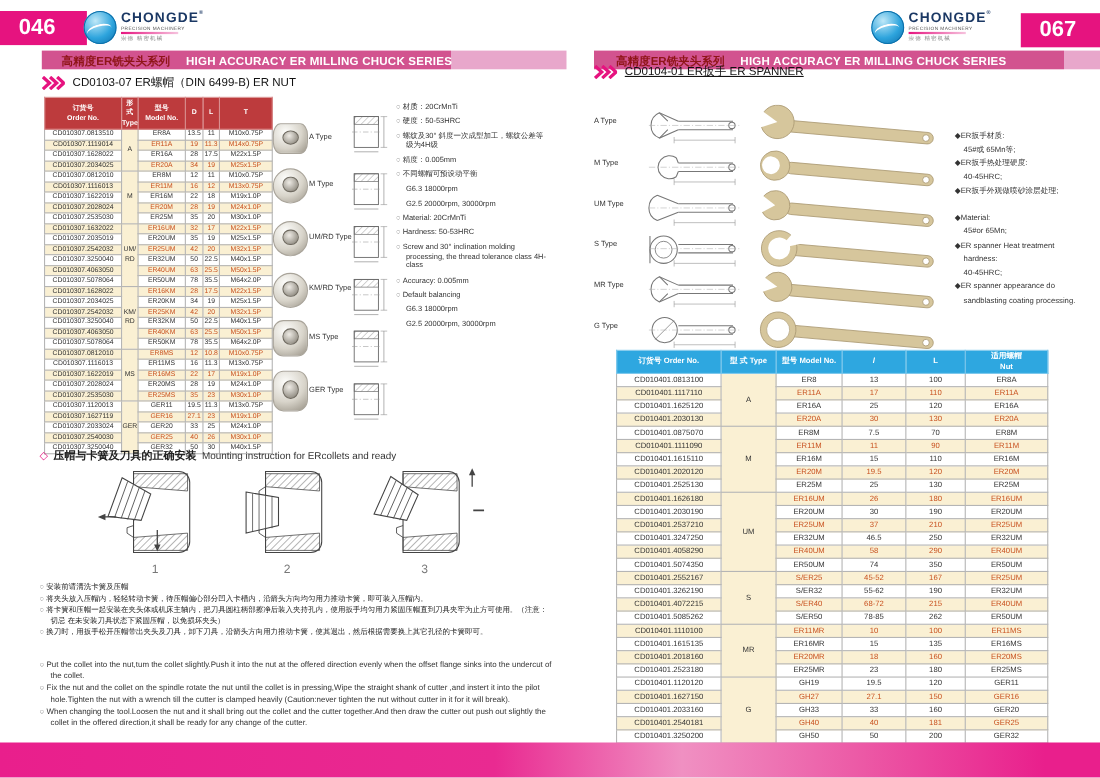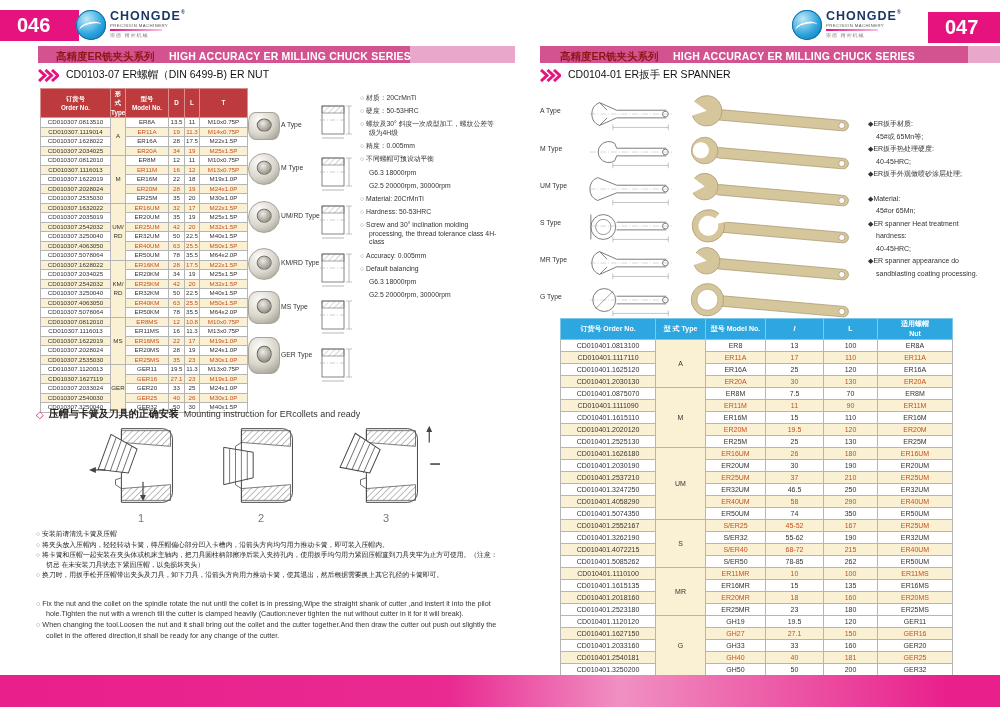--- a/index.html
+++ b/index.html
@@ -21,21 +21,21 @@
   .brandname sup{font-size:5px;vertical-align:top;}
   .brandsub{font-size:4.3px;color:#555;letter-spacing:.4px;margin-top:1px;}
   .brandline{width:52px;height:2.5px;margin-top:1px;background:linear-gradient(90deg,#e6137f,#f6c3de);}
   .brandcn{font-size:5px;color:#888;margin-top:1.5px;letter-spacing:1px;}
   .banner{position:absolute;top:46px;height:17px;line-height:17px;white-space:nowrap;overflow:hidden;}
   .banner-left{left:38px;width:459px;background:linear-gradient(90deg,#d2538f 0%,#d2538f 78%,#e8a7cb 78%);padding-left:18px;}
   .banner-right{left:540px;width:450px;background:linear-gradient(90deg,#d2538f 0%,#d2538f 91%,#e8a7cb 91%);padding-left:20px;}
   .banner .cn{font-size:10.5px;font-weight:bold;color:#8f1518;margin-right:10px;}
   .banner .en{font-size:10.5px;font-weight:bold;color:#fff;letter-spacing:.2px;}
   .sectitle{position:absolute;height:18px;display:flex;align-items:center;gap:7px;font-size:10.5px;color:#111;}
-  .sectitle-left{left:38px;top:66px;} .sectitle-right{left:540px;top:66px;}
+  .sectitle-left{left:38px;top:66px;} .sectitle-right{left:540px;top:56px;text-decoration:underline;}
   
   table.cat{position:absolute;border-collapse:collapse;table-layout:fixed;background:#fff;}
   table.cat th{color:#fff;font-weight:bold;text-align:center;vertical-align:middle;padding:0;}
   table.cat td{text-align:center;vertical-align:middle;padding:0;color:#333;line-height:1;}
   #left-table{left:40px;top:88px;width:207px;}
   #left-table th{background:#bd3b3d;border:1px solid #d98f90;font-size:6.3px;height:23px;line-height:1.5;}
   #left-table td{border:1px solid #b5b5b5;font-size:6.2px;height:8.5px;}
   #right-table{left:560px;top:318px;width:392px;}
   #right-table th{background:#2ea7e0;border:1px solid #7ec8ec;font-size:7px;height:20px;line-height:1.4;}
   #right-table td{border:1px solid #b5b5b5;font-size:7px;height:11px;}
@@ -76,21 +76,21 @@
   
   .footerbar{position:absolute;left:0;top:675px;width:1000px;height:32px;
       background:linear-gradient(90deg,#e91f8c 0%,#e92a91 45%,#f090c2 62%,#ec5aa6 78%,#e91f8c 95%);}
 </style>
 </head>
 <body>
 
 <div class="sheet">
 
   <div class="pageno pageno-left">046</div>
-  <div class="pageno pageno-right">047</div>
+  <div class="pageno pageno-right">067</div>
 
   <div class="logo logo-left">
     <div class="globe"></div>
     <div class="brandtext">
       <div class="brandname"><span>CHONGDE</span><sup>®</sup></div>
       <div class="brandsub">PRECISION MACHINERY</div>
       <div class="brandline"></div>
       <div class="brandcn">崇德 精密机械</div>
     </div>
   </div>
@@ -922,20 +922,21 @@
      <line x1="99" y1="40" x2="109" y2="40" stroke="#444" stroke-width="1.6"></line>
         </svg></div>
     </div>
   <div class="instr" id="instr-cn">
       <div class="ins"><span class="b">○</span>安装前请清洗卡簧及压帽</div>
       <div class="ins"><span class="b">○</span>将夹头放入压帽内，轻轻转动卡簧，待压帽偏心部分凹入卡槽内，沿箭头方向均匀用力推动卡簧，即可装入压帽内。</div>
       <div class="ins"><span class="b">○</span>将卡簧和压帽一起安装在夹头体或机床主轴内，把刀具圆柱柄部擦净后装入夹持孔内，使用扳手均匀用力紧固压帽直到刀具夹牢为止方可使用。（注意：切忌 在未安装刀具状态下紧固压帽，以免损坏夹头）</div>
       <div class="ins"><span class="b">○</span>换刀时，用扳手松开压帽带出夹头及刀具，卸下刀具，沿箭头方向用力推动卡簧，使其退出，然后根据需要换上其它孔径的卡簧即可。</div>
     </div>
   <div class="instr" id="instr-en">
+      <div class="ins"><span class="b">○</span>Put the collet into  the nut,tum the collet slightly.Push it into the nut at the offered direction evenly when the offset flange sinks into the undercut of the collet.</div>
       <div class="ins"><span class="b">○</span>Fix the nut and the collet on the spindle rotate the nut until the collet is in pressing,Wipe the straight shank of cutter ,and instert it into the pilot hole.Tighten the  nut with a wrench till the cutter is clamped heavily (Caution:never tighten the nut without cutter in it for it will break).</div>
       <div class="ins"><span class="b">○</span>When changing the tool.Loosen the nut and it shall bring out the collet and the cutter together.And then draw the cutter out push out slightly the collet in the offered direction,it shall be ready for any change of the cutter.</div>
     </div>
 
   <div class="footerbar"></div>
 <div class="mntnum" style="left: 132px;">1</div>
     <div class="mntnum" style="left: 252px;">2</div>
     <div class="mntnum" style="left: 377px;">3</div>
   </div>
 

